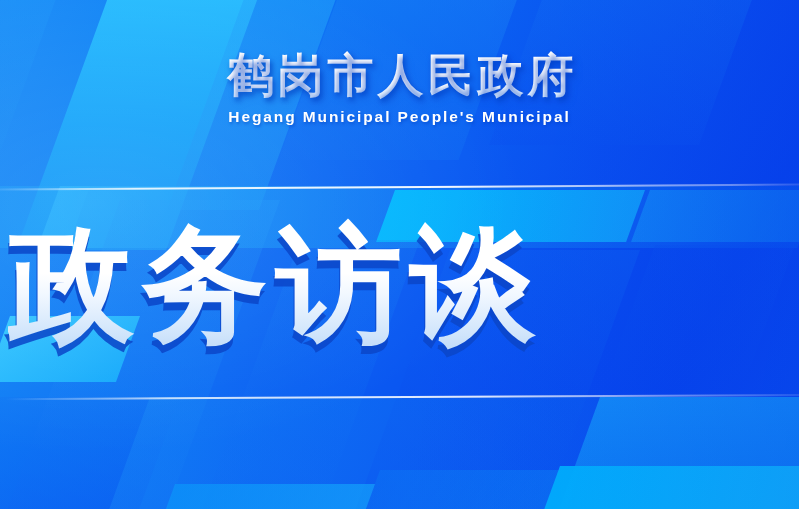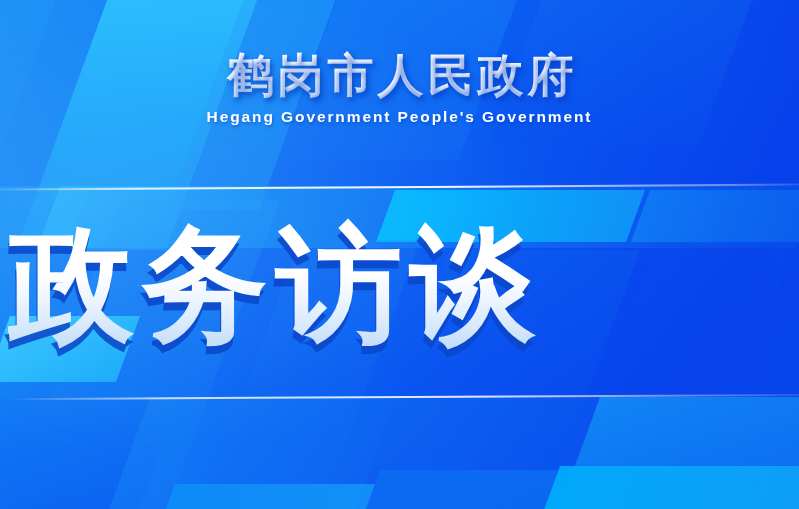--- a/index.html
+++ b/index.html
@@ -224,21 +224,21 @@
   <div class="band b-bot2"></div>
   <div class="band b-bot1"></div>
 
   <div class="rule rule-top"></div>
   <div class="rule rule-bottom"></div>
 
   <div class="vignette"></div>
 
   <div class="header-block">
     <div class="org-name-cn">鹤岗市人民政府</div>
-    <div class="org-name-en">Hegang Government People's Government</div>
+    <div class="org-name-en">Hegang Municipal People's Municipal</div>
   </div>
 
   <div class="main-title-wrap">
     <div class="main-title">
       <span class="shadow-layer">政务访谈</span>
       <span class="fill-layer">政务访谈</span>
     </div>
   </div>
 
 </div>

